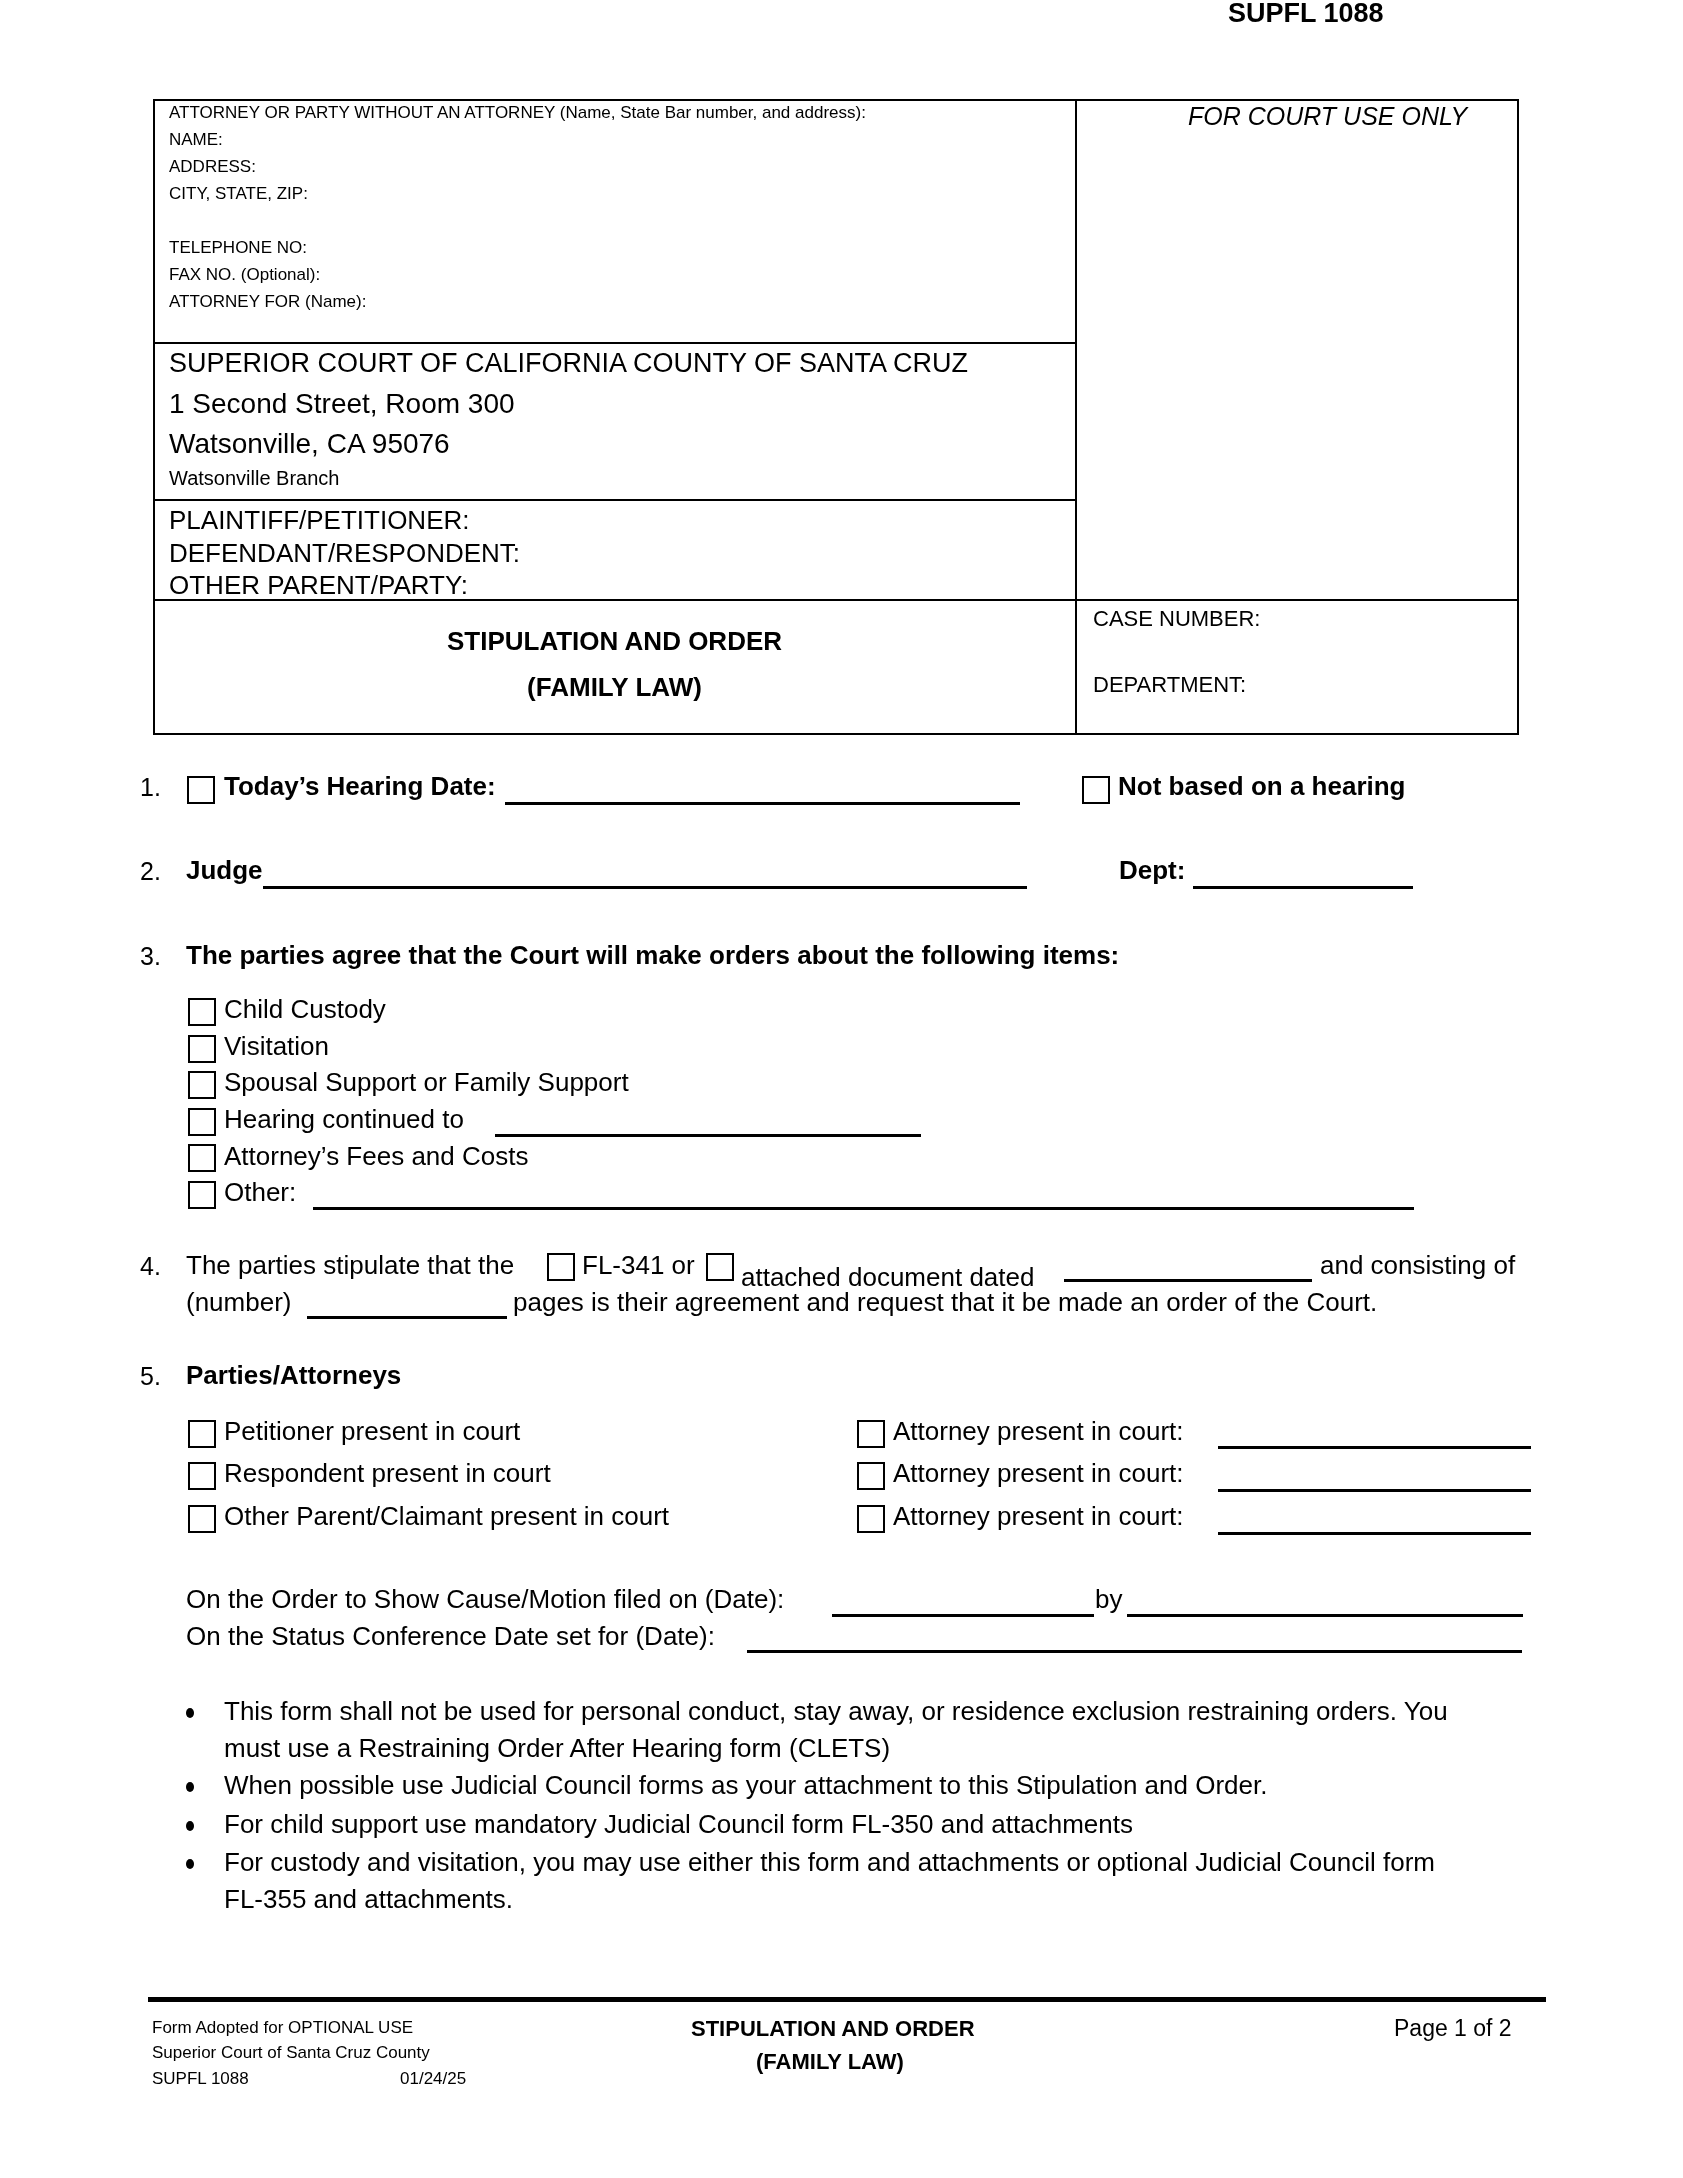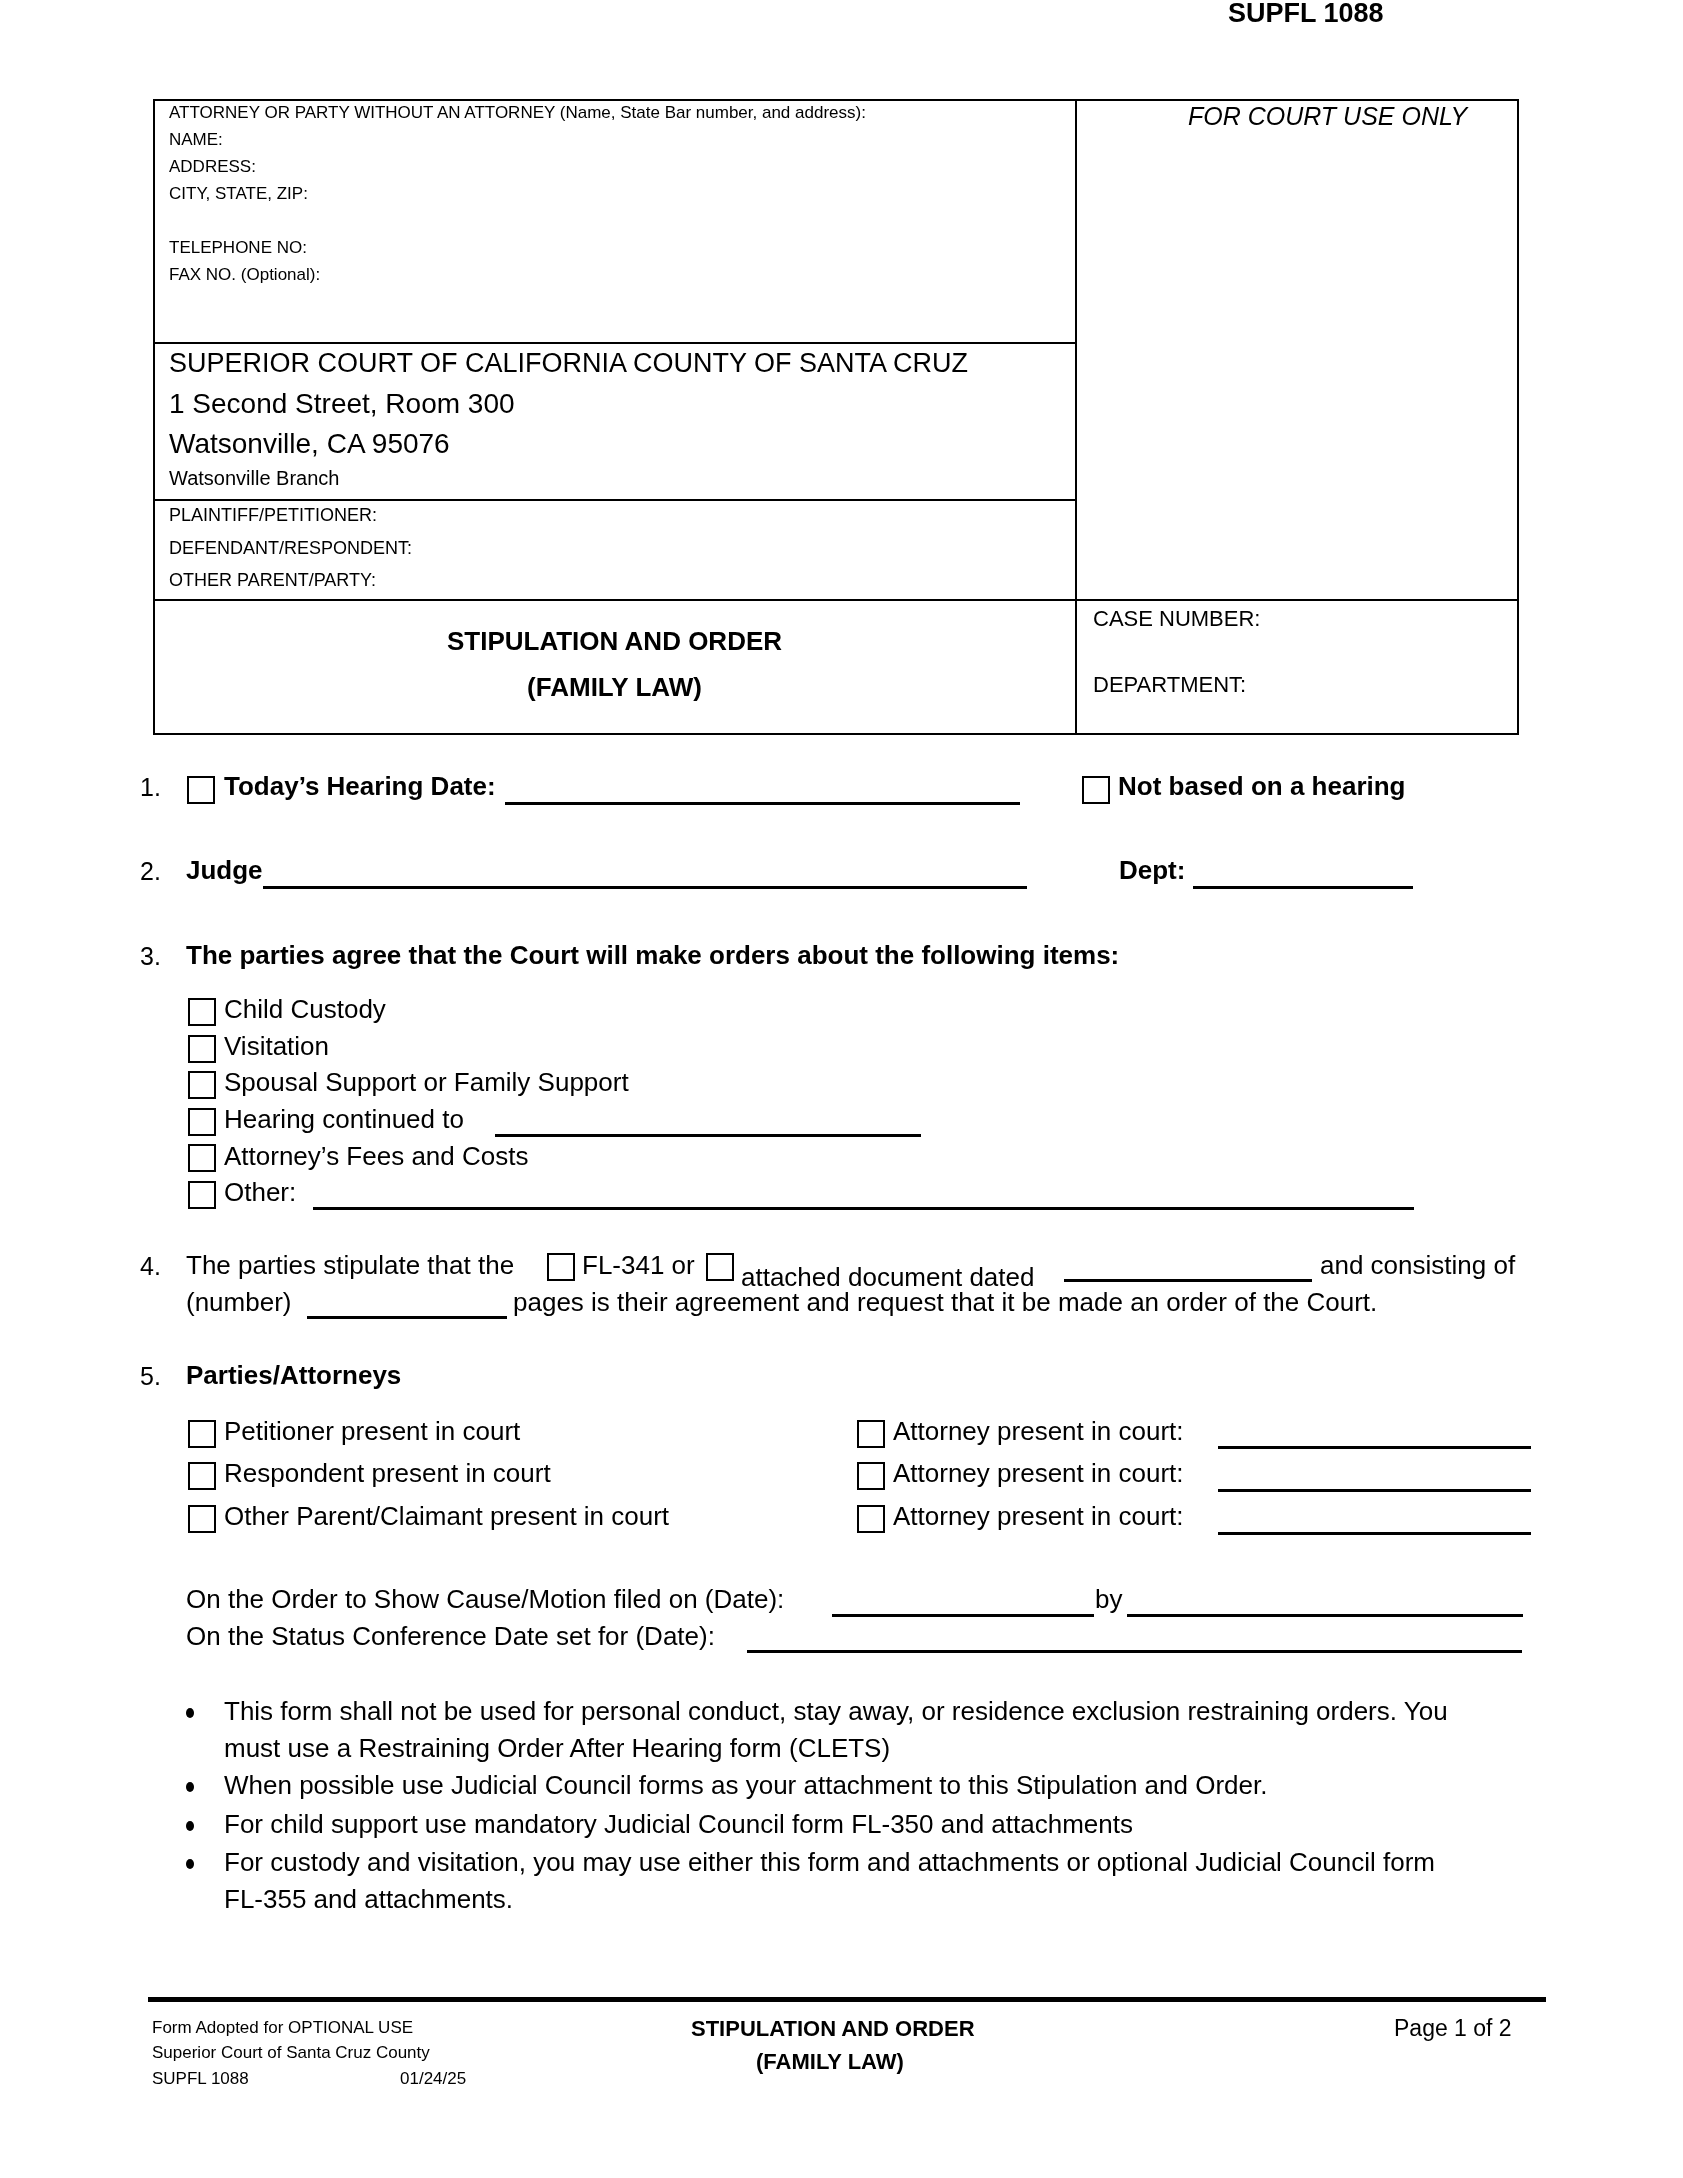--- a/index.html
+++ b/index.html
@@ -9,21 +9,21 @@
   .form-code { left:1228px; top:-2px; font-size:27px; font-weight:bold; }
 
   
   .hbox { position:absolute; left:153px; top:99px; width:1366px; height:636px;
           border:2.5px solid #000; box-sizing:border-box; }
   .vline { position:absolute; background:#000; }
   .hline { position:absolute; background:#000; }
   .small { font-size:17px; line-height:27px; }
   .court { font-size:27px; }
   .addr { font-size:28px; }
-  .party { font-size:18px; }
+  .party { font-size:26px; }
   .court-use { font-style:italic; font-size:25px; }
   .title { font-size:26px; font-weight:bold; text-align:center; }
   .caselbl { font-size:22px; }
 
   .num { font-size:25px; }
   .b { font-weight:bold; }
   .t26 { font-size:26px; }
   .cb { position:absolute; width:28px; height:28px; border:2px solid #000; box-sizing:border-box; background:#fff; }
   .uline { position:absolute; height:3px; background:#000; }
   .bullet { position:absolute; width:8px; height:10px; border-radius:50%; background:#000; }
@@ -42,20 +42,21 @@
 <div class="hline" style="left:153px;top:599px;width:1366px;height:2px;"></div>
 
 <div class="abs small" style="left:169px;top:99px;">
   <div>ATTORNEY OR PARTY WITHOUT AN ATTORNEY (Name, State Bar number, and address):</div>
   <div style="height:27px">NAME:</div>
   <div style="height:27px">ADDRESS:</div>
   <div style="height:27px">CITY, STATE, ZIP:</div>
   <div style="height:27px"></div>
   <div style="height:27px">TELEPHONE NO:</div>
   <div style="height:27px">FAX NO. (Optional):</div>
+  <div style="height:27px">ATTORNEY FOR (Name):</div>
 </div>
 
 <div class="abs court-use" style="left:1188px;top:102px;">FOR COURT USE ONLY</div>
 
 <div class="abs court" style="left:169px;top:348px;">SUPERIOR COURT OF CALIFORNIA COUNTY OF SANTA CRUZ</div>
 <div class="abs addr" style="left:169px;top:388px;">1 Second Street, Room 300</div>
 <div class="abs addr" style="left:169px;top:428px;">Watsonville, CA 95076</div>
 <div class="abs addr" style="left:169px;top:467px;font-size:20px;">Watsonville Branch</div>
 
 <div class="abs party" style="left:169px;top:505px;">PLAINTIFF/PETITIONER:</div>

